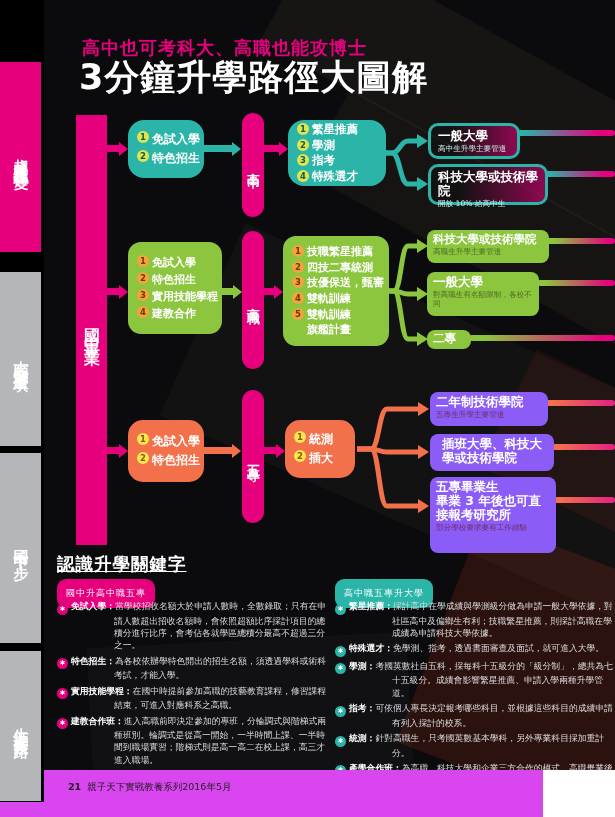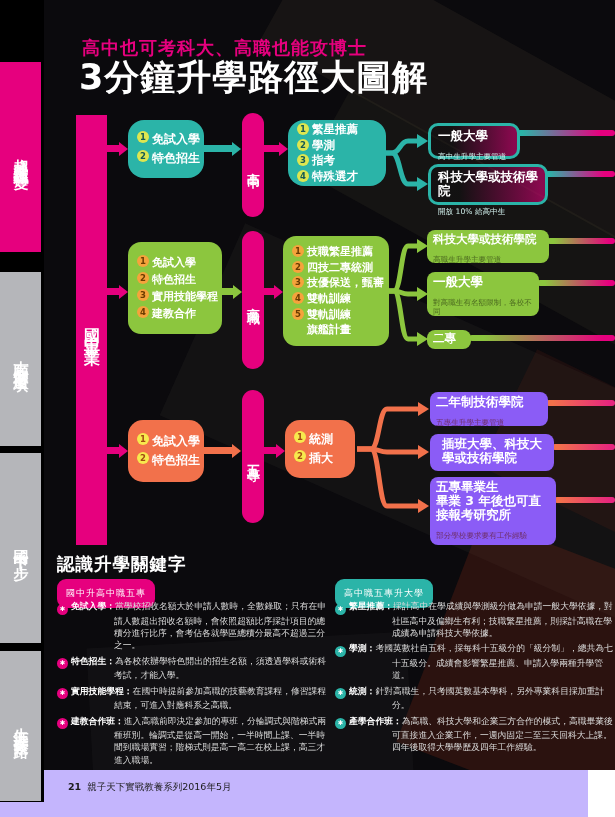--- a/index.html
+++ b/index.html
@@ -43,45 +43,45 @@
   .num-orange{background:#f7e94d;color:#a34a12;}
   .brk{position:absolute;z-index:2;}
   
   .obox{position:absolute;z-index:3;border:3px solid #2bb4a8;border-radius:10px;box-sizing:border-box;
         background:linear-gradient(to right,rgba(12,10,14,0.25) 25%,rgba(230,0,126,0.55) 96%);
         padding:3px 7px;}
   .sbox{position:absolute;z-index:3;border-radius:8px;box-sizing:border-box;padding:3px 6px;}
   .sbox.green{background:#8cc63e;}
   .sbox.orange{background:#8b5cf6;}
   .otitle{color:#fff;font-weight:bold;font-size:12.5px;line-height:14px;white-space:pre-line;}
-  .osub{font-size:7.6px;line-height:9px;margin-top:9px;}
+  .osub{font-size:7.6px;line-height:9px;margin-top:1px;}
   .osub.light{color:#cfeeea;}
   .osub.dark{color:rgba(20,25,5,0.55);}
   .osub.darkred{color:rgba(90,15,5,0.6);}
   .gline{position:absolute;height:6px;border-radius:3px;z-index:1;}
   .gl-teal{background:linear-gradient(to right,#2bb4a8 5%,#e6007e 85%);}
   .gl-green{background:linear-gradient(to right,#8cc63e 10%,#e6007e 92%);}
   .gl-orange{background:linear-gradient(to right,#f2714b 10%,#e6267e 92%);}
   
-  .kw-h{position:absolute;left:57px;top:552px;color:#fff;font-size:17.5px;font-weight:bold;letter-spacing:1px;z-index:2;}
+  .kw-h{position:absolute;left:57px;top:552px;color:#fff;font-size:17.5px;font-weight:bold;letter-spacing:1px;z-index:2;text-decoration:underline;}
   .badge{position:absolute;border-radius:9px;color:#fff;font-size:9px;font-weight:normal;
          padding:8px 9px;z-index:2;letter-spacing:1px;}
   .badge-pink{background:#e6007e;}
   .badge-teal{background:#2bb4a8;}
   .kcol{position:absolute;z-index:2;}
   .kitem{font-size:8.8px;line-height:12.4px;color:#dcdcdc;padding-left:57px;text-indent:-57px;
          margin-bottom:3px;}
   .kicon{display:inline-block;width:11px;height:11px;border-radius:50%;color:#fff;font-size:6.5px;
          text-align:center;line-height:11px;margin-right:3px;vertical-align:-1.5px;text-indent:0;}
   .kicon-pink{background:#e6007e;}
   .kicon-teal{background:#2bb4a8;}
   .kterm{color:#ffffff;font-weight:bold;}
   .credits{position:absolute;left:57px;top:744px;font-size:13px;color:#b7b7b7;letter-spacing:0.5px;z-index:2;margin-top:37px;}
   
-  .footer{position:absolute;top:770px;left:0;width:588px;height:47px;background:#c4b5fd;z-index:4;}
+  .footer{position:absolute;top:770px;left:0;width:543px;height:47px;background:#d946ef;z-index:4;}
   .footline{position:absolute;left:68px;top:11px;font-size:9.5px;color:#1c1c1c;}
   .pageno{font-weight:bold;margin-right:6px;}
 </style>
 </head>
 <body>
 
 <div class="page">
 
   <div class="content">
 
@@ -258,38 +258,40 @@
     <div class="gline gl-orange" style="left:546px;top:400px;width:69px;"></div>
     <div class="sbox orange" style="left:430px;top:392px;width:118px;height:34px;">
       <div class="otitle">二年制技術學院</div>
       <div class="osub darkred">五專生升學主要管道</div>
     </div>
     <div class="gline gl-orange" style="left:552px;top:444px;width:63px;"></div>
     <div class="sbox orange" style="left:430px;top:434px;width:124px;height:37px;padding-left:12px;">
       <div class="otitle">插班大學、科技大學或技術學院</div>
     </div>
     <div class="gline gl-orange" style="left:554px;top:497px;width:61px;"></div>
-    <div class="sbox orange" style="left:430px;top:477px;width:126px;height:68px;">
+    <div class="sbox orange" style="left:430px;top:477px;width:126px;height:76px;">
       <div class="otitle">五專畢業生
 畢業 3 年後也可直接報考研究所</div>
       <div class="osub darkred">部分學校要求要有工作經驗</div>
     </div>
 
     <div class="kw-h">認識升學關鍵字</div>
     <span class="badge badge-pink" style="left:57px;top:579px;">國中升高中職五專</span>
     <div class="kcol" style="left:57px;top:600px;width:272px;">
       <div class="kitem"><span class="kicon kicon-pink">✱</span><span class="kterm">免試入學：</span><span>當學校招收名額大於申請人數時，全數錄取；只有在申請人數超出招收名額時，會依照超額比序採計項目的總積分進行比序，會考佔各就學區總積分最高不超過三分之一。</span></div>
       <div class="kitem"><span class="kicon kicon-pink">✱</span><span class="kterm">特色招生：</span><span>為各校依辦學特色開出的招生名額，須透過學科或術科考試，才能入學。</span></div>
       <div class="kitem"><span class="kicon kicon-pink">✱</span><span class="kterm">實用技能學程：</span><span>在國中時提前參加高職的技藝教育課程，修習課程結束，可進入對應科系之高職。</span></div>
       <div class="kitem"><span class="kicon kicon-pink">✱</span><span class="kterm">建教合作班：</span><span>進入高職前即決定參加的專班，分輪調式與階梯式兩種班別。輪調式是從高一開始，一半時間上課、一半時間到職場實習；階梯式則是高一高二在校上課，高三才進入職場。</span></div>
     </div>
     <span class="badge badge-teal" style="left:335px;top:579px;">高中職五專升大學</span>
     <div class="kcol" style="left:335px;top:600px;width:278px;">
       <div class="kitem"><span class="kicon kicon-teal">✱</span><span class="kterm">繁星推薦：</span><span>採計高中在學成績與學測級分做為申請一般大學依據，對社區高中及偏鄉生有利；技職繁星推薦，則採計高職在學成績為申請科技大學依據。</span></div>
+      <div class="kitem"><span class="kicon kicon-teal">✱</span><span class="kterm">特殊選才：</span><span>免學測、指考，透過書面審查及面試，就可進入大學。</span></div>
       <div class="kitem"><span class="kicon kicon-teal">✱</span><span class="kterm">學測：</span><span>考國英數社自五科，採每科十五級分的「級分制」，總共為七十五級分。成績會影響繁星推薦、申請入學兩種升學管道。</span></div>
+      <div class="kitem"><span class="kicon kicon-teal">✱</span><span class="kterm">指考：</span><span>可依個人專長決定報考哪些科目，並根據這些科目的成績申請有列入採計的校系。</span></div>
       <div class="kitem"><span class="kicon kicon-teal">✱</span><span class="kterm">統測：</span><span>針對高職生，只考國英數基本學科，另外專業科目採加重計分。</span></div>
       <div class="kitem"><span class="kicon kicon-teal">✱</span><span class="kterm">產學合作班：</span><span>為高職、科技大學和企業三方合作的模式，高職畢業後可直接進入企業工作，一週內固定二至三天回科大上課。四年後取得大學學歷及四年工作經驗。</span></div>
     </div>
 
     <div class="credits">整理｜王韻齡、張益勤、林玉珮　製表｜王慧雯　攝影｜黃建賓</div>
   </div>
 
   <div class="footer">
     <div class="footline">
       <span class="pageno">21</span><span>親子天下實戰教養系列2016年5月</span>

